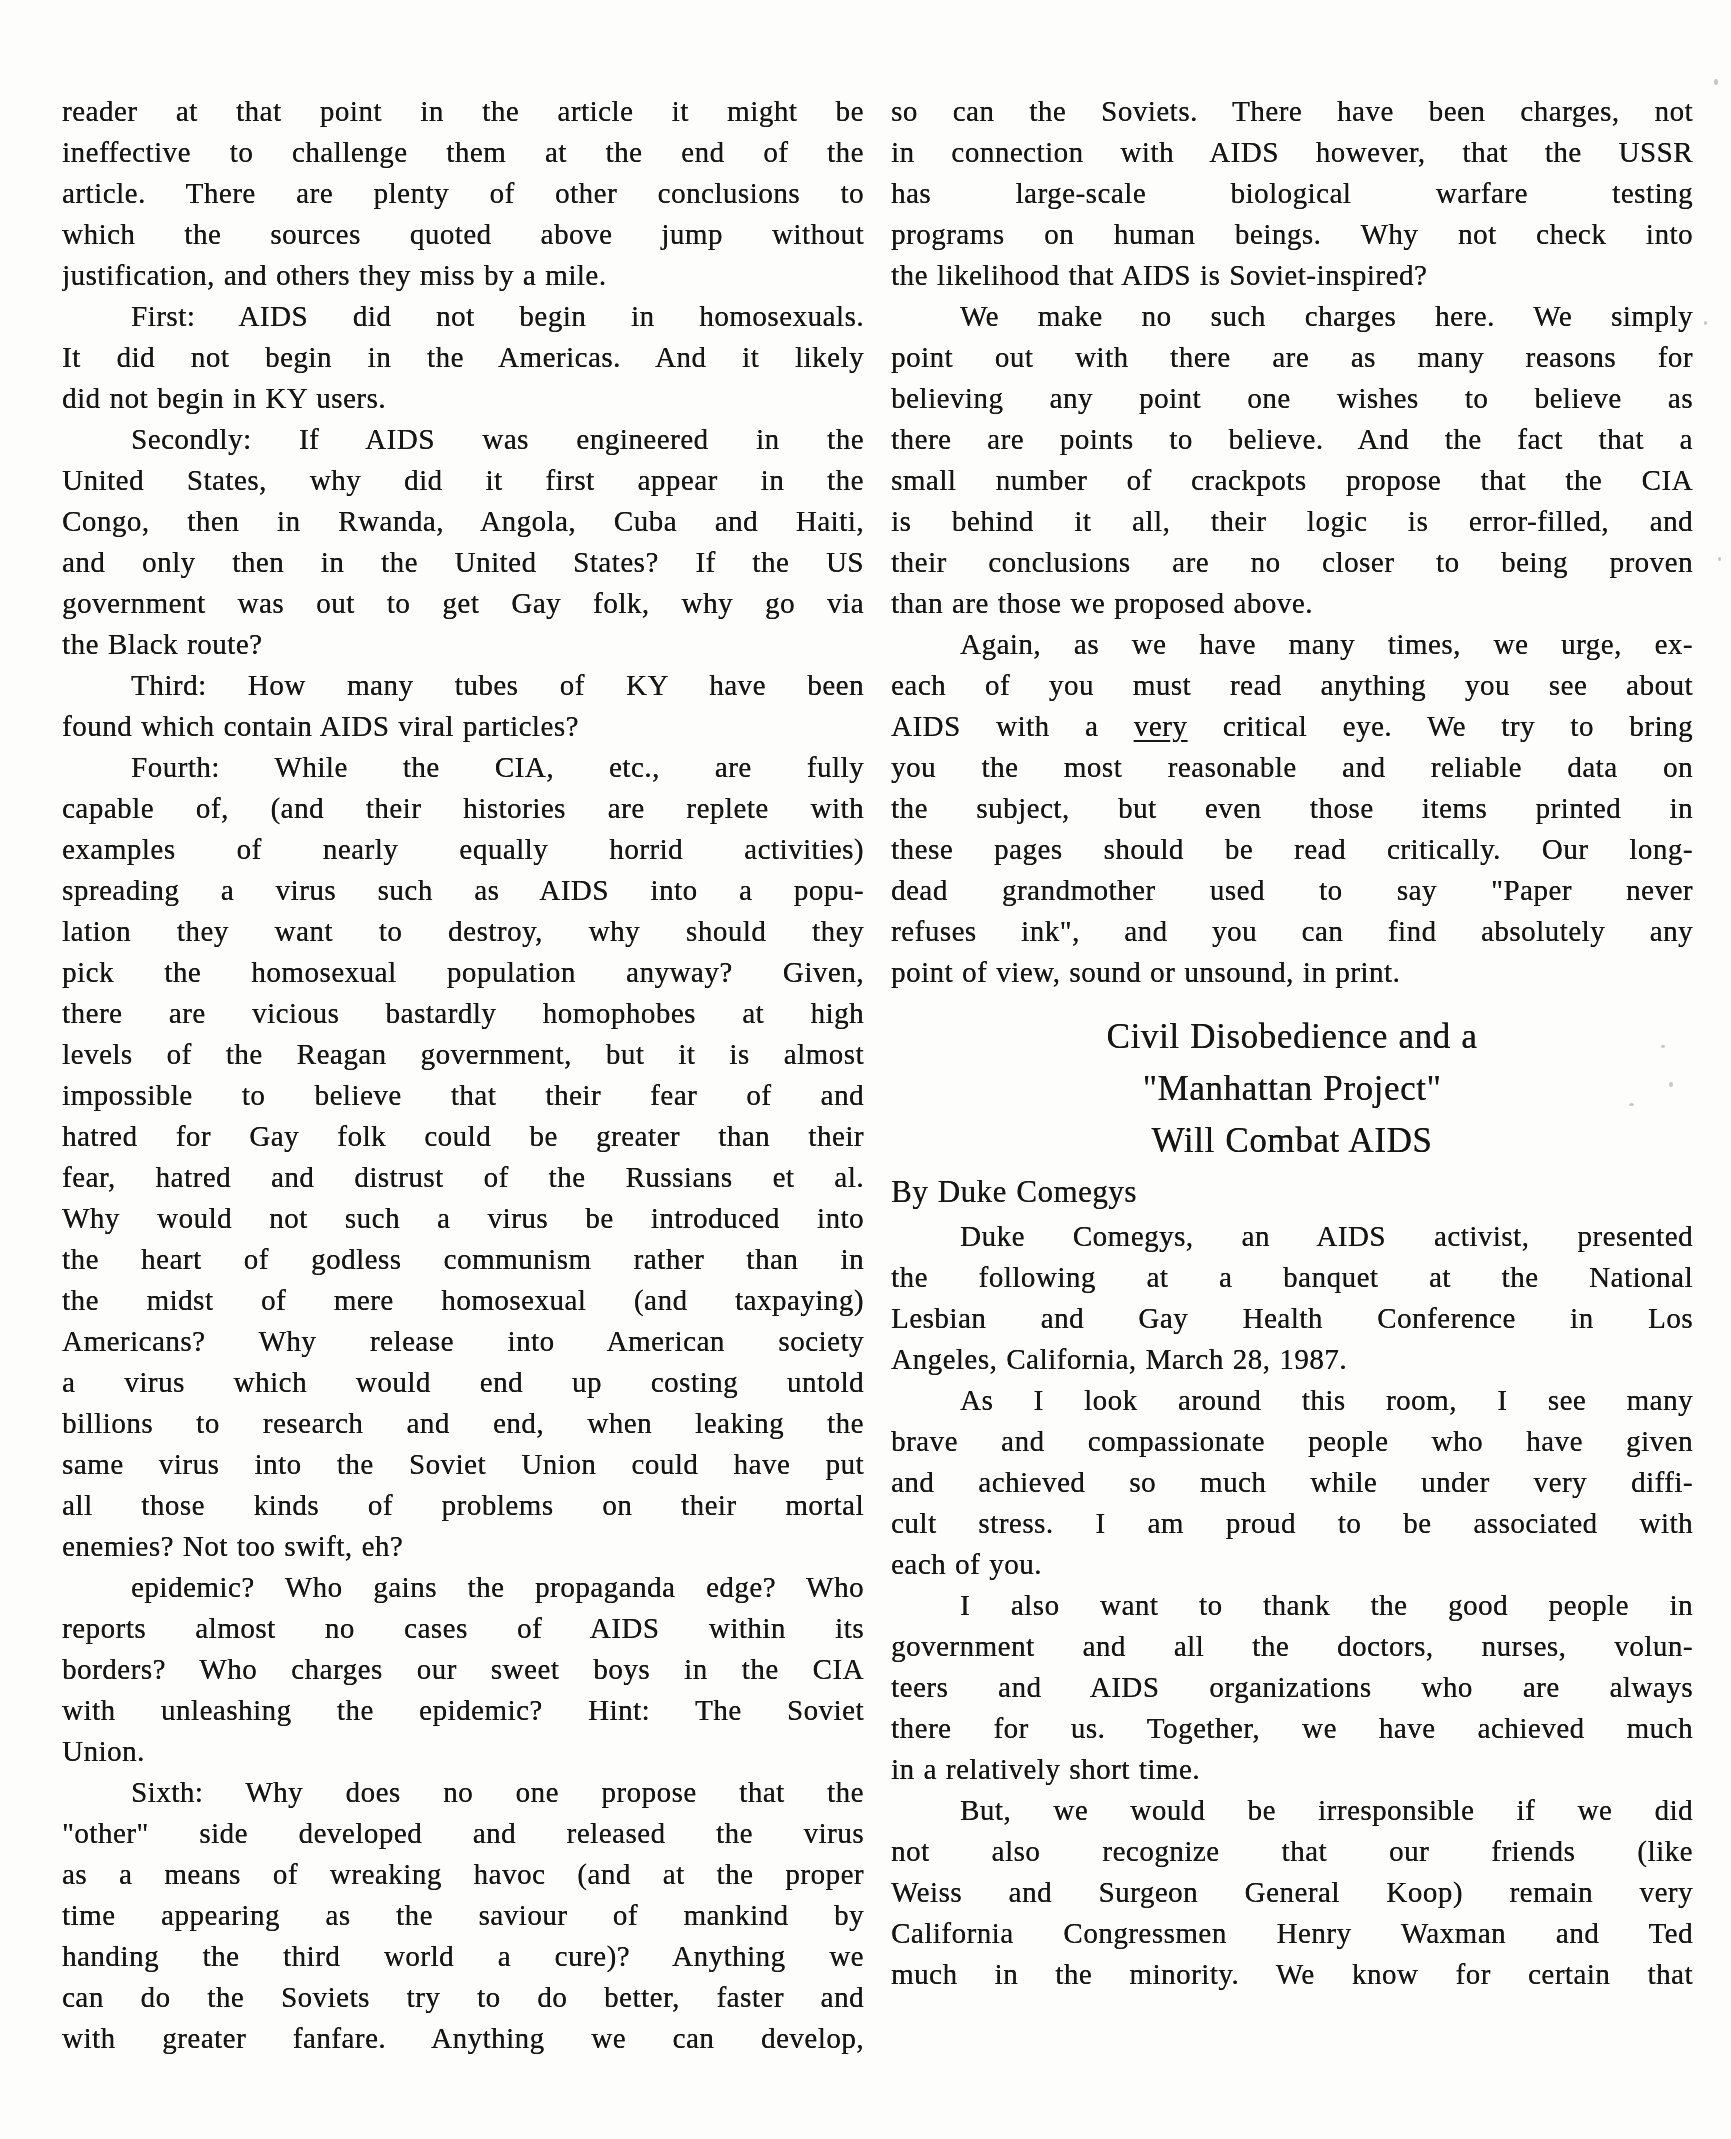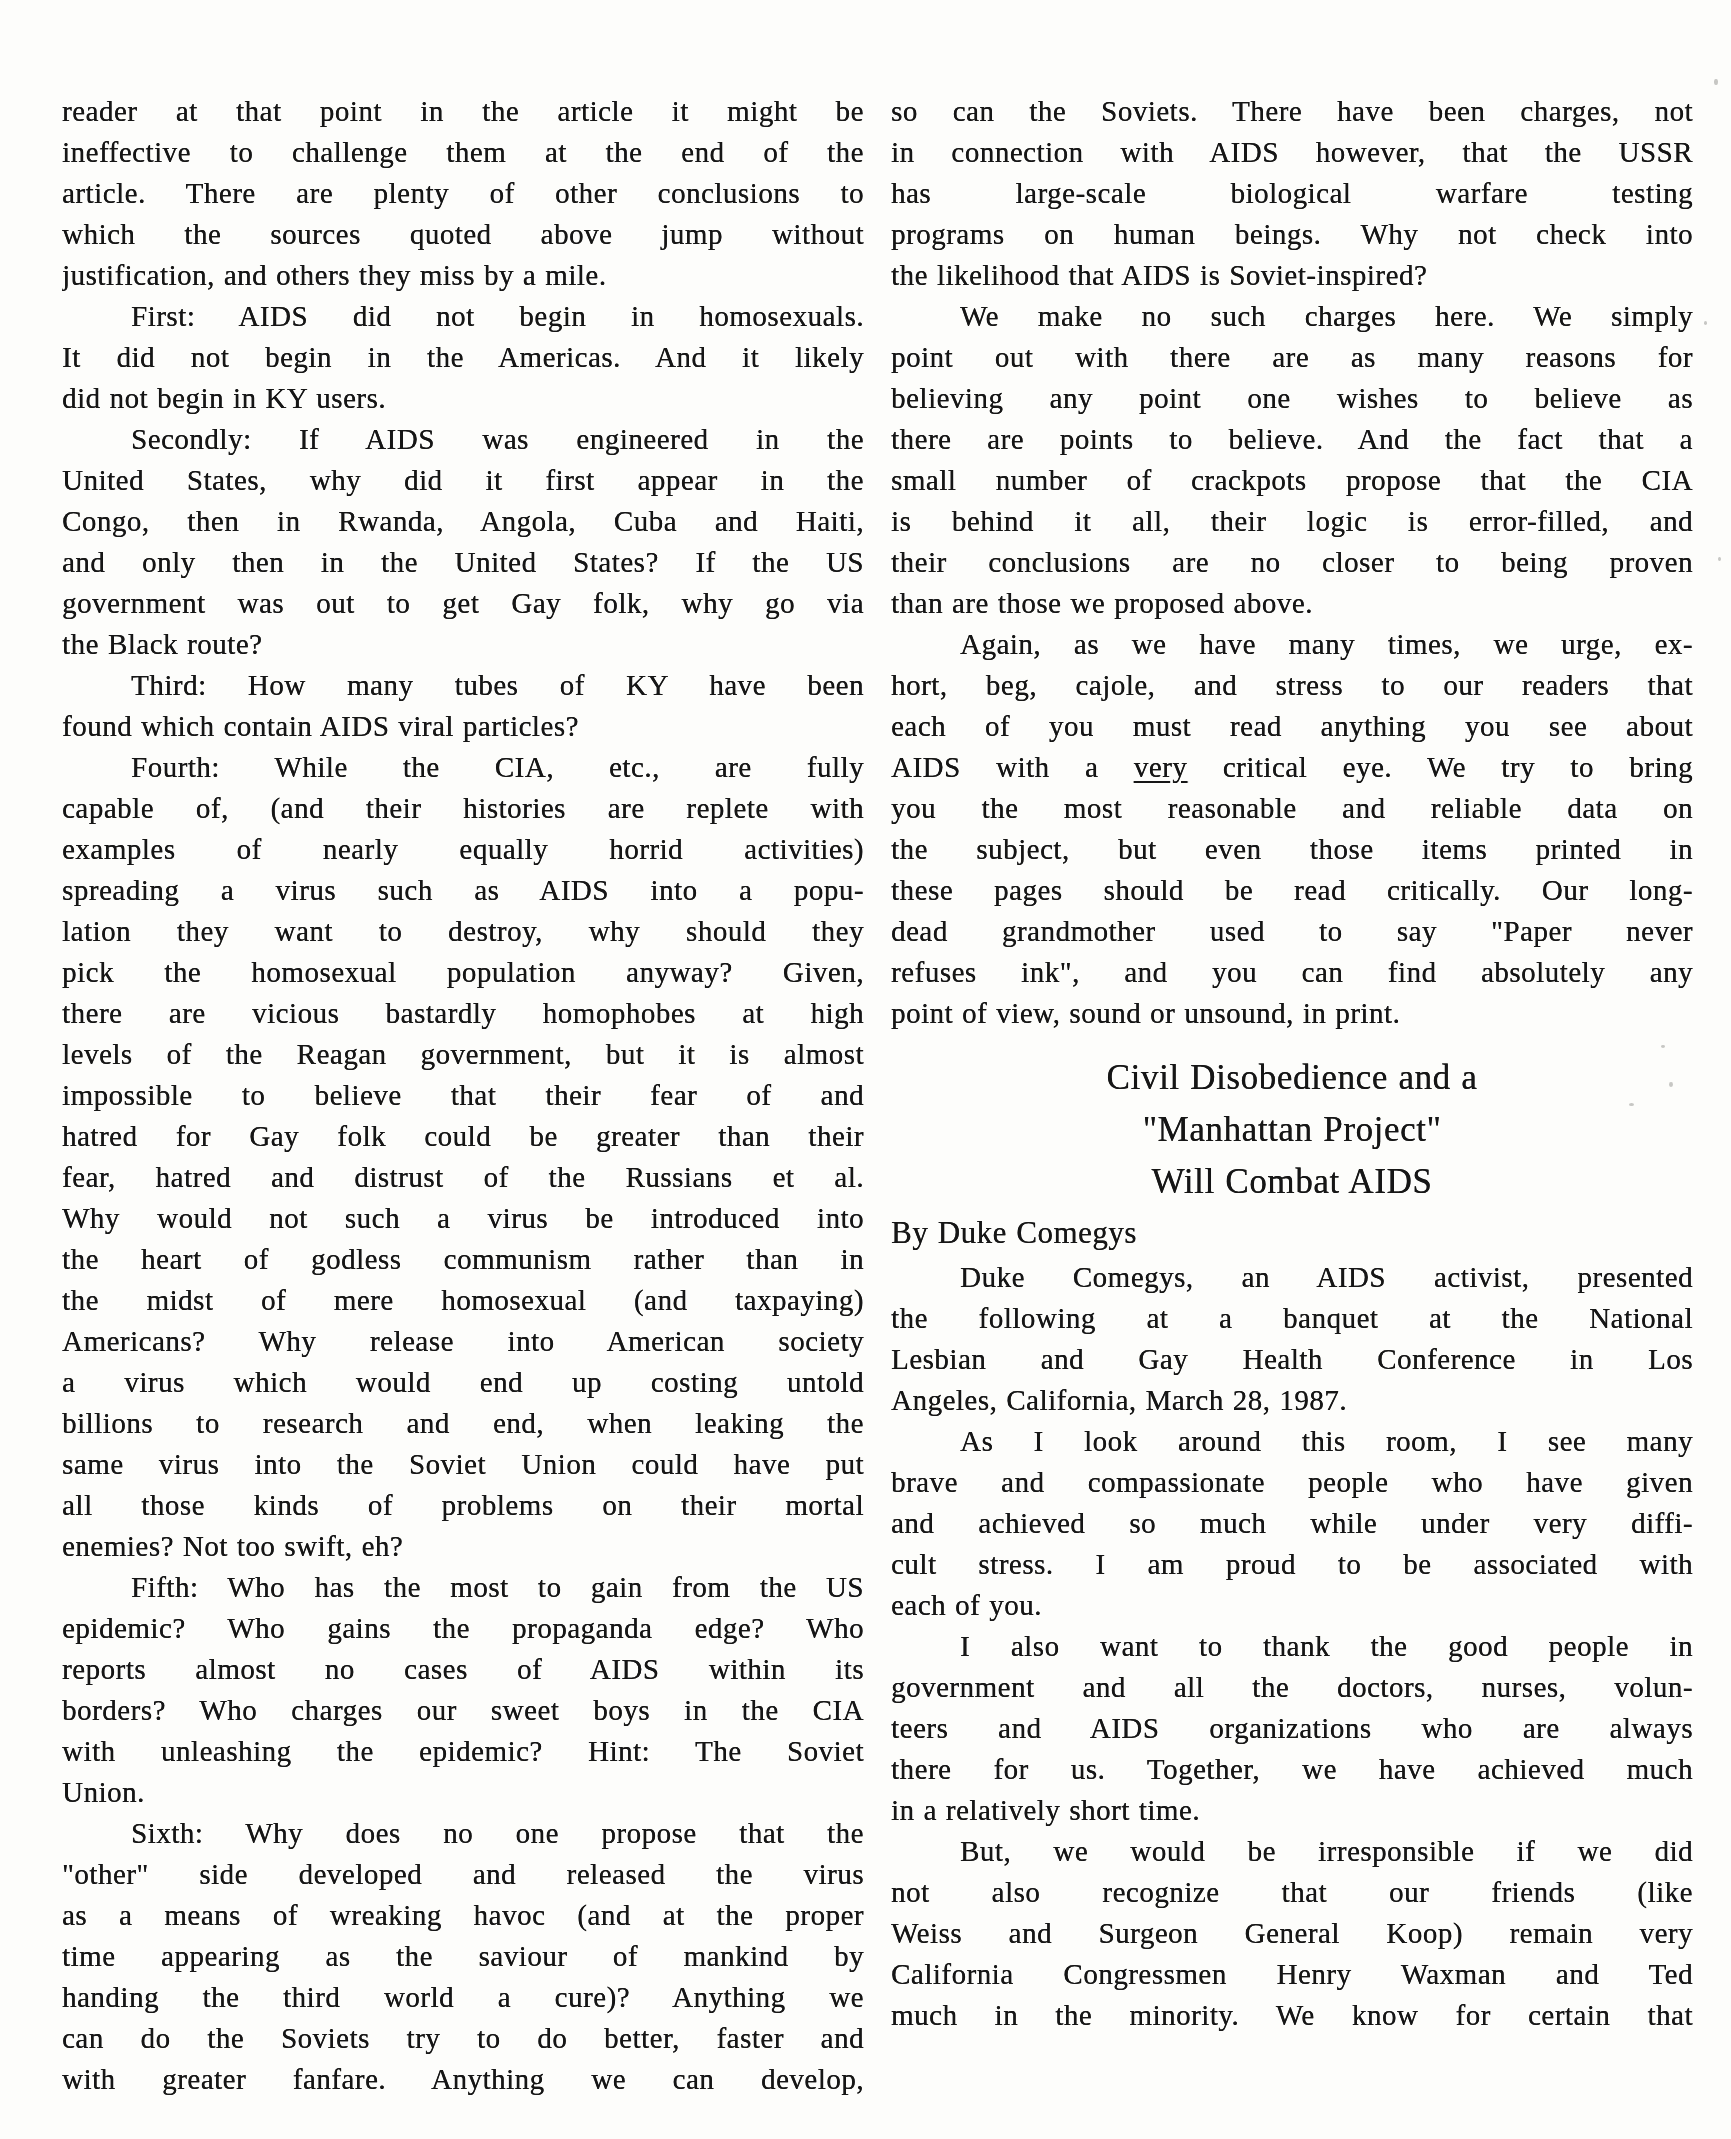--- a/index.html
+++ b/index.html
@@ -123,21 +123,20 @@
           <div class="tline jfull">the heart of godless communism rather than in</div>
           <div class="tline jfull">the midst of mere homosexual (and taxpaying)</div>
           <div class="tline jfull">Americans?  Why release into American society</div>
           <div class="tline jfull">a virus which would end up costing untold</div>
           <div class="tline jfull">billions to research and end, when leaking the</div>
           <div class="tline jfull">same virus into the Soviet Union could have put</div>
           <div class="tline jfull">all those kinds of problems on their mortal</div>
           <div class="tline">enemies? Not too swift, eh?</div>
         </div>
       <div class="para indent">
-          <div class="tline jfull">Fifth: Who has the most to gain from the US</div>
           <div class="tline jfull">epidemic? Who gains the propaganda edge? Who</div>
           <div class="tline jfull">reports almost no cases of AIDS within its</div>
           <div class="tline jfull">borders? Who charges our sweet boys in the CIA</div>
           <div class="tline jfull">with unleashing the epidemic?  Hint: The Soviet</div>
           <div class="tline">Union.</div>
         </div>
       <div class="para indent">
           <div class="tline jfull">Sixth: Why does no one propose that the</div>
           <div class="tline jfull">"other" side developed and released the virus</div>
           <div class="tline jfull">as a means of wreaking havoc (and at the proper</div>
@@ -161,21 +160,20 @@
           <div class="tline jfull">point out with there are as many reasons for</div>
           <div class="tline jfull">believing any point one wishes to believe as</div>
           <div class="tline jfull">there are points to believe. And the fact that a</div>
           <div class="tline jfull">small number of crackpots propose that the CIA</div>
           <div class="tline jfull">is behind it all, their logic is error-filled, and</div>
           <div class="tline jfull">their conclusions are no closer to being proven</div>
           <div class="tline">than are those we proposed above.</div>
         </div>
       <div class="para indent">
           <div class="tline jfull">Again, as we have many times, we urge, ex-</div>
-          <div class="tline jfull">hort, beg, cajole, and stress to our readers that</div>
           <div class="tline jfull">each of you must read anything you see about</div>
           <div class="tline jfull">AIDS with a <u>very</u> critical eye. We try to bring</div>
           <div class="tline jfull">you the most reasonable and reliable data on</div>
           <div class="tline jfull">the subject, but even those items printed in</div>
           <div class="tline jfull">these pages should be read critically. Our long-</div>
           <div class="tline jfull">dead grandmother used to say "Paper never</div>
           <div class="tline jfull">refuses ink", and you can find absolutely any</div>
           <div class="tline">point of view, sound or unsound, in print.</div>
         </div>
 

